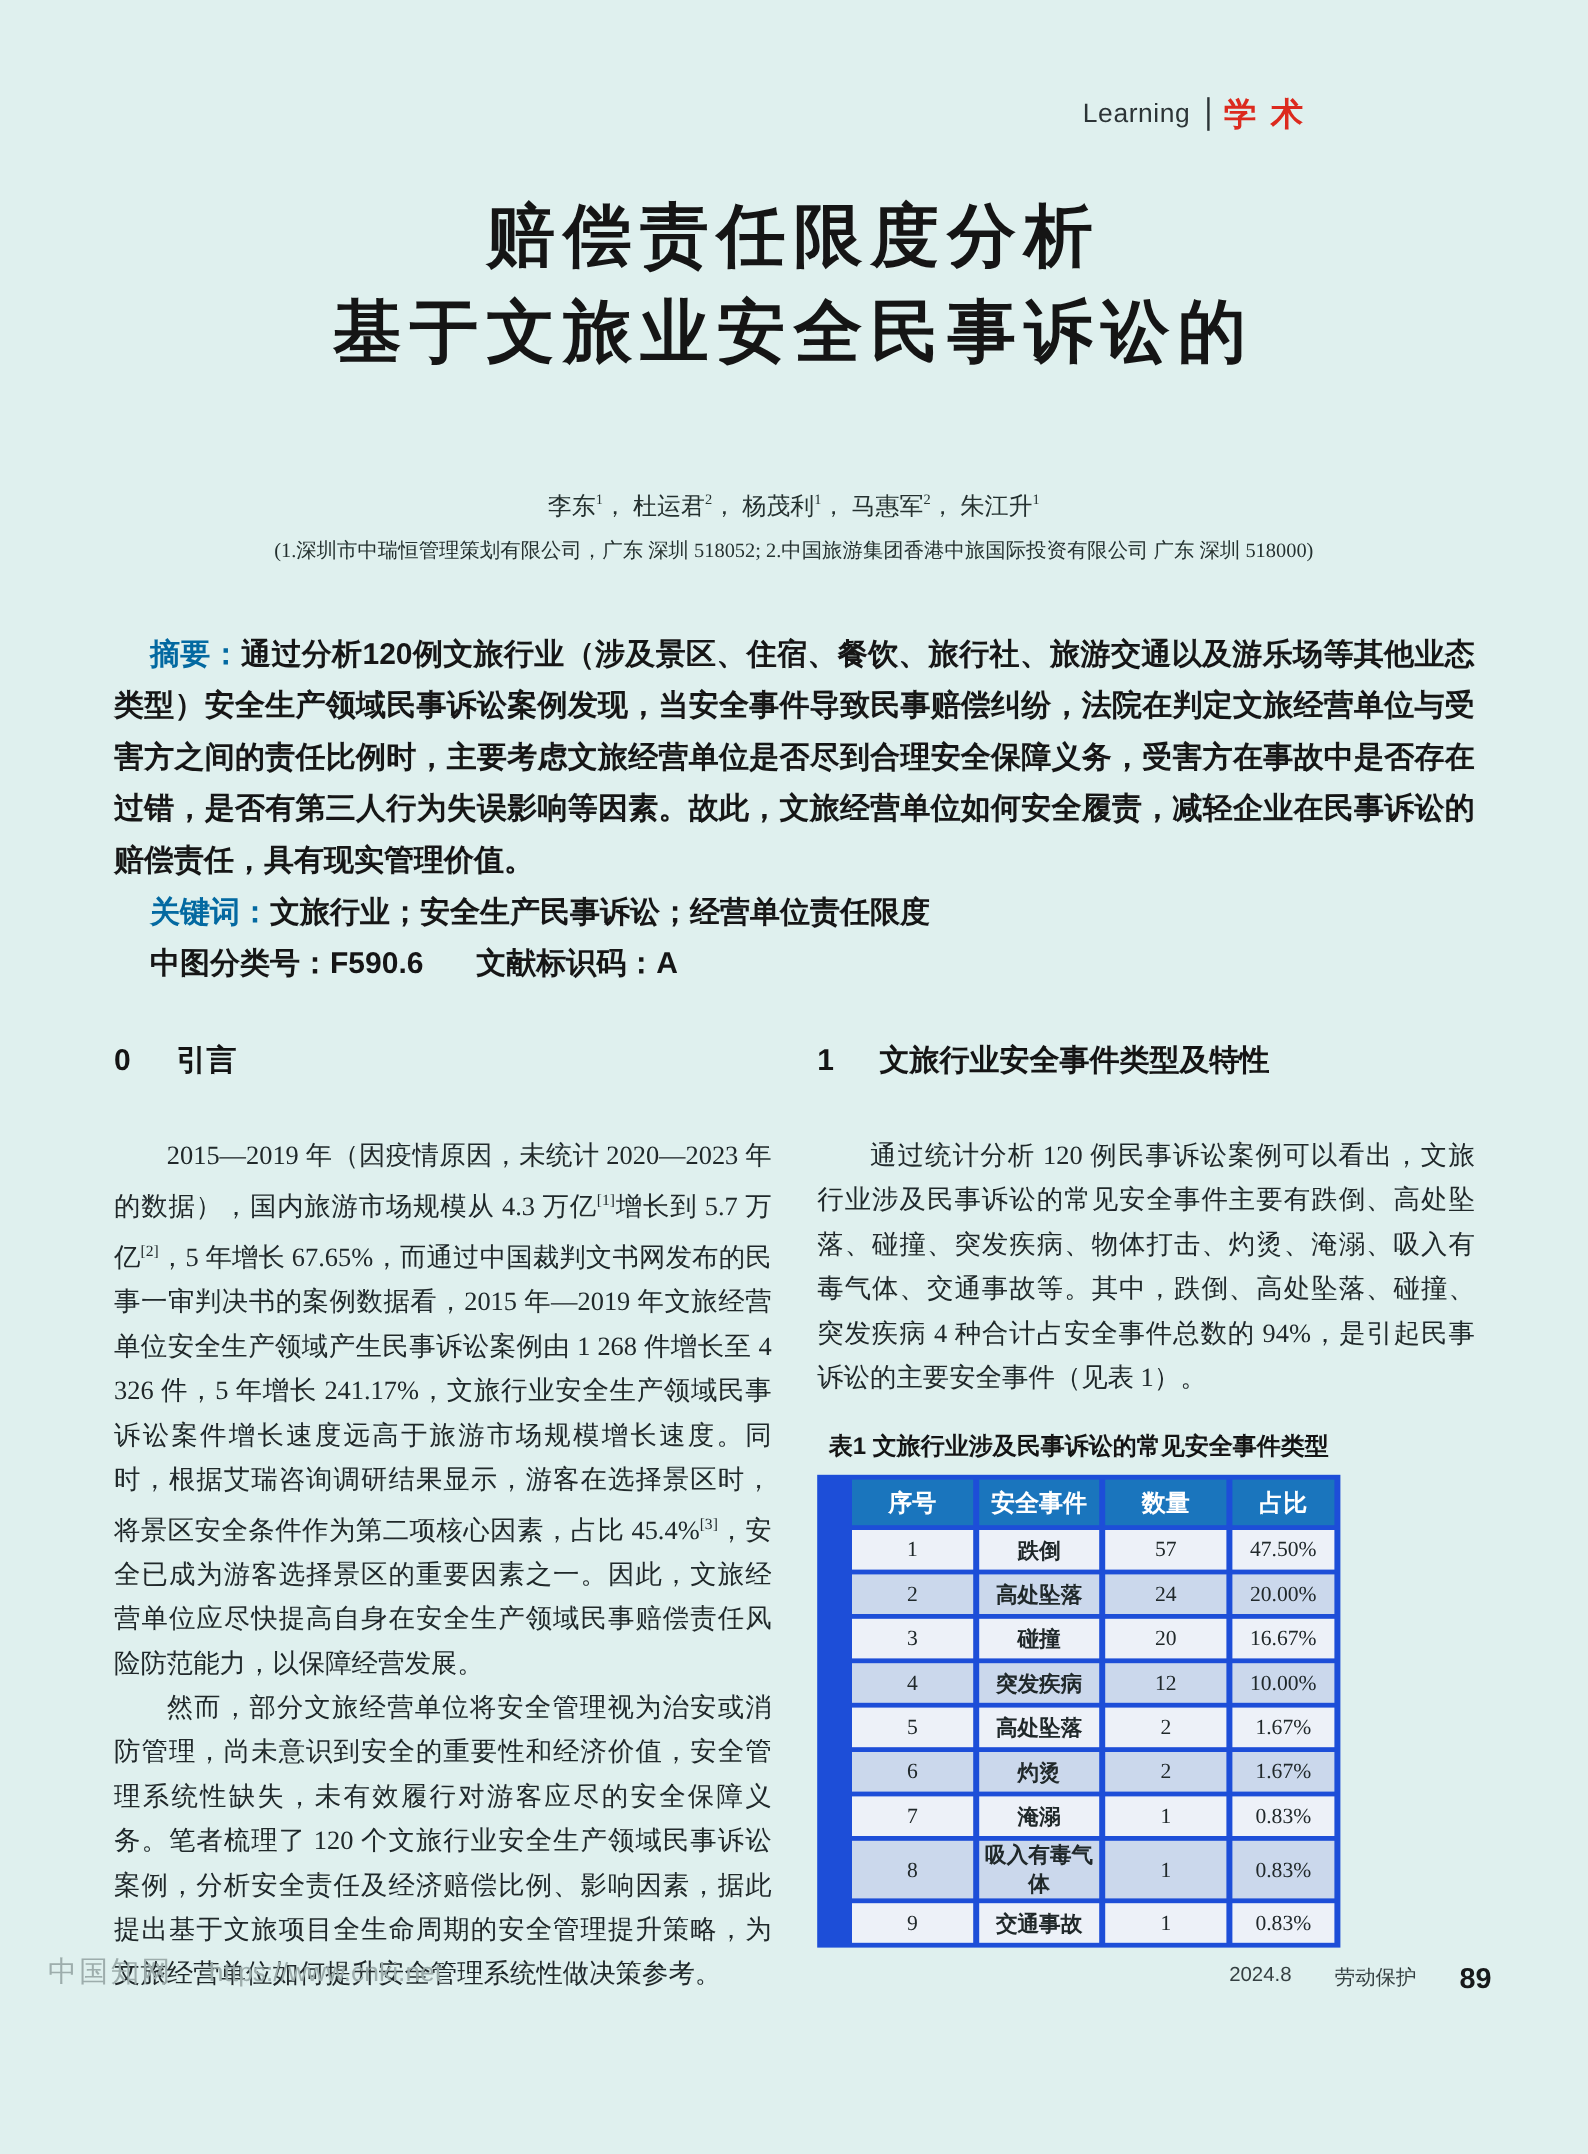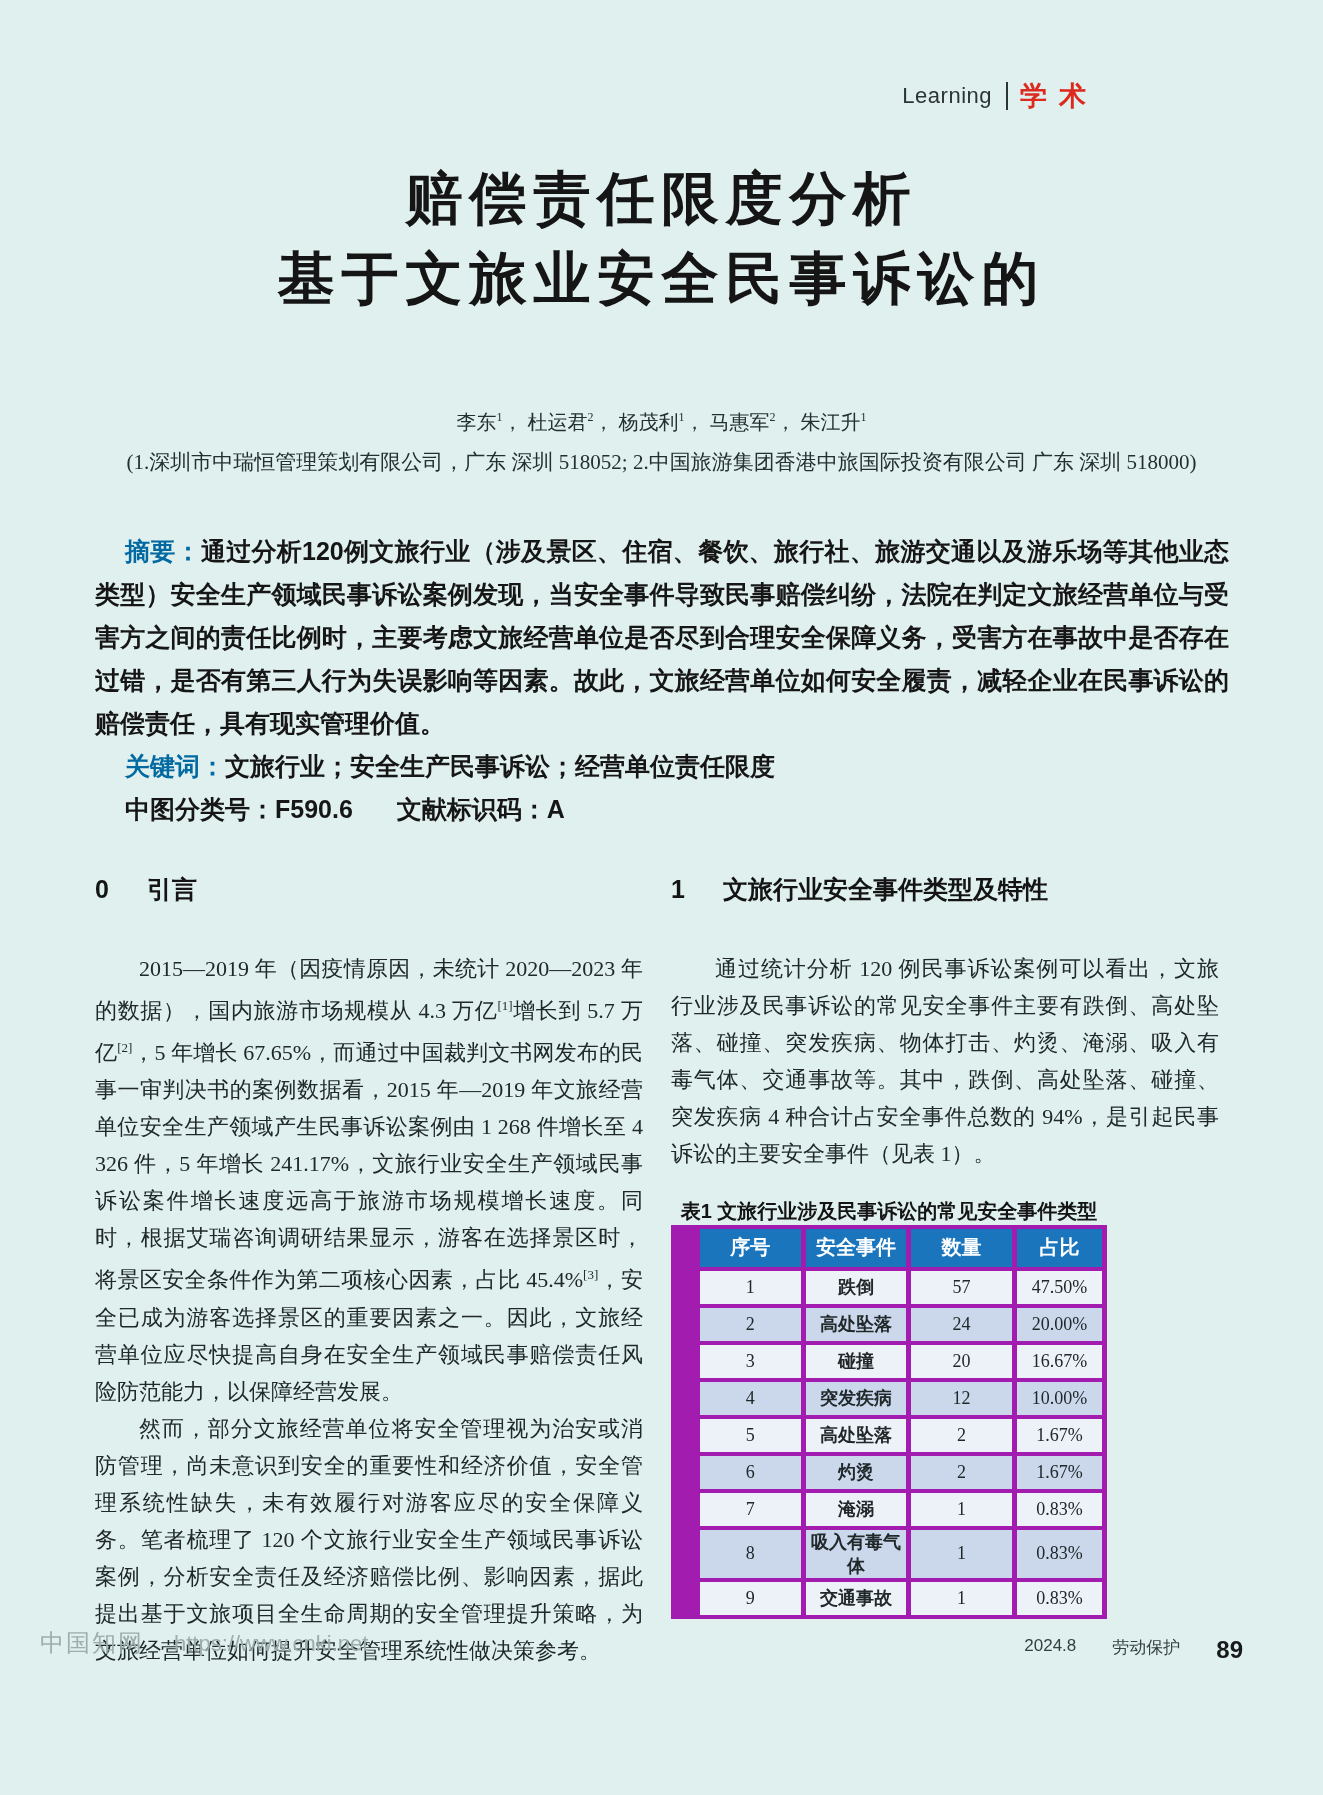--- a/index.html
+++ b/index.html
@@ -44,21 +44,21 @@
   .authors{
     margin-top:90px;
     text-align:center;
     font-size:20px;
     color:#24302f;
   }
   .authors sup{font-size:12px;}
   .affiliation{
     margin-top:12px;
     text-align:center;
-    font-size:21px;
+    font-size:17px;
     color:#24302f;
   }
 
   
   .abs-wrap{margin:54px 94px 0 95px;}
   .abstract{
     margin:0;
     font-family:"Liberation Sans", sans-serif;
     font-weight:700;
     font-size:25px;
@@ -75,21 +75,21 @@
     font-size:25px;
     line-height:43px;
     color:#161616;
   }
   .clcline .doc-label{margin-left:44px;}
 
   
   .columns{
     margin:42px 94px 0 95px;
     display:flex;
-    gap:28px;
+    gap:38px;
   }
   .col{width:548px;flex:0 0 548px;}
   .sec-head{
     margin:0 0 44px 0;
     font-family:"Liberation Sans", sans-serif;
     font-weight:700;
     font-size:25px;
     color:#141414;
   }
   .sec-head .num{display:inline-block;min-width:52px;}
@@ -107,25 +107,25 @@
   .tbl-caption{
     margin-top:26px;
     width:436px;
     text-align:center;
     font-family:"Liberation Sans", sans-serif;
     font-weight:700;
     font-size:20px;
     color:#141414;
   }
   table.stats{
-    margin-top:0;
+    margin-top:10px;
     width:436px;
     border-collapse:separate;
     border-spacing:5px 4px;
-    background:#a21caf;
+    background:#1d4ed8;
     padding-left:24px;
   }
   table.stats th{
     background:#1a75bd;
     color:#ffffff;
     font-family:"Liberation Sans", sans-serif;
     font-weight:700;
     font-size:20px;
     height:38px;
     padding:0;

